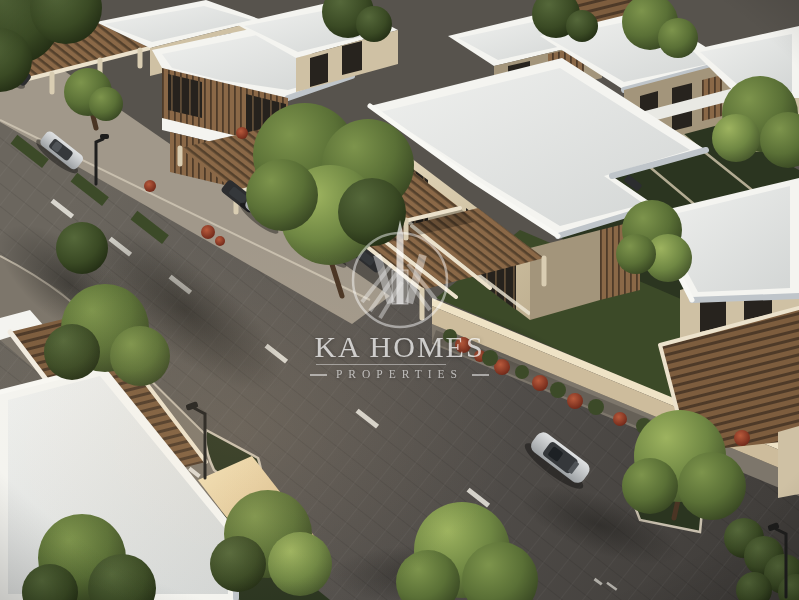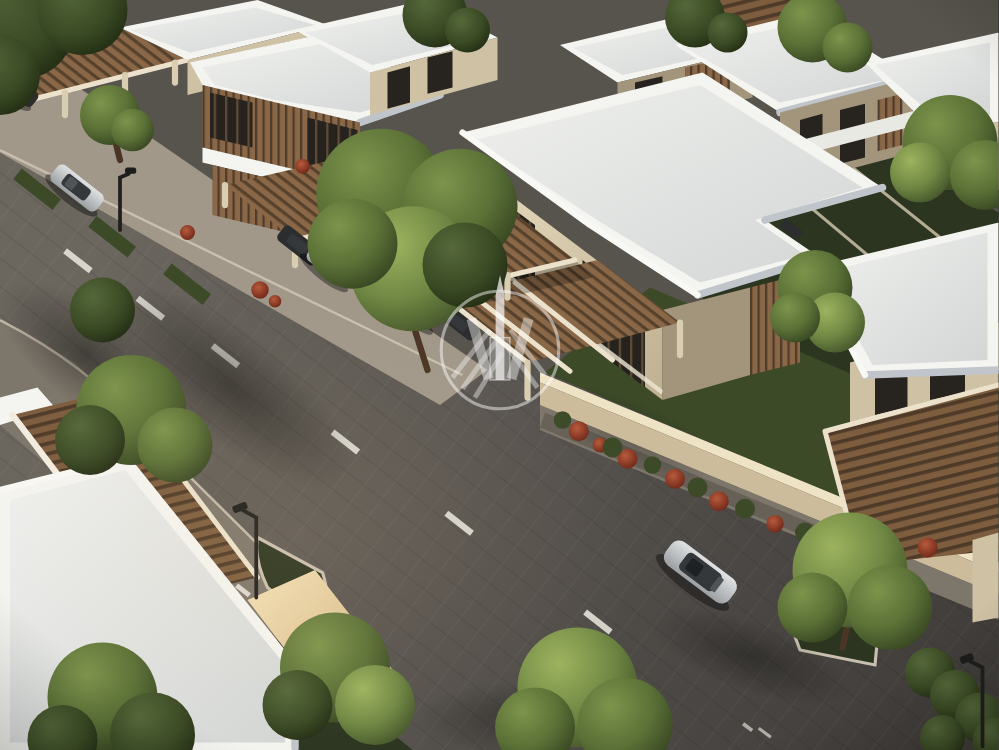--- a/index.html
+++ b/index.html
@@ -504,14 +504,20 @@
           <path d="M55,55 L28,93"></path>
           <path d="M60,64 L38,100"></path>
       <path d="M66,46 L94,82"></path>
           <path d="M62,57 L88,92"></path>
     </g>
     <rect x="38" y="36" width="8" height="50" fill="rgba(255,255,255,.5)" transform="rotate(-16 42 61)"></rect>
     <rect x="70" y="36" width="8" height="50" fill="rgba(255,255,255,.5)" transform="rotate(16 74 61)"></rect>
     <rect x="50" y="52" width="16" height="34" fill="rgba(255,255,255,.3)" stroke="rgba(255,255,255,.6)" stroke-width="1"></rect>
     <path d="M58,2 L61.5,18 L61.5,86 L54.5,86 L54.5,18 Z" fill="rgba(255,255,255,.8)"></path>
   </svg>
+  <div class="wm-brand">KA HOMES</div>
+  <div class="wm-tagrow">
+    <span class="wm-dash"></span>
+    <div class="wm-tagline">PROPERTIES</div>
+    <span class="wm-dash"></span>
+  </div>
 </div>
 </div>
 
 </body></html>

